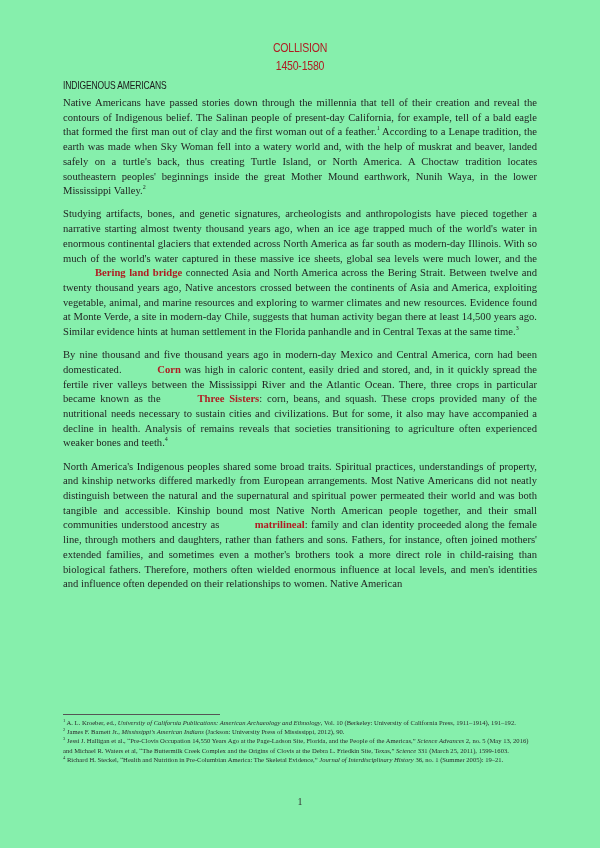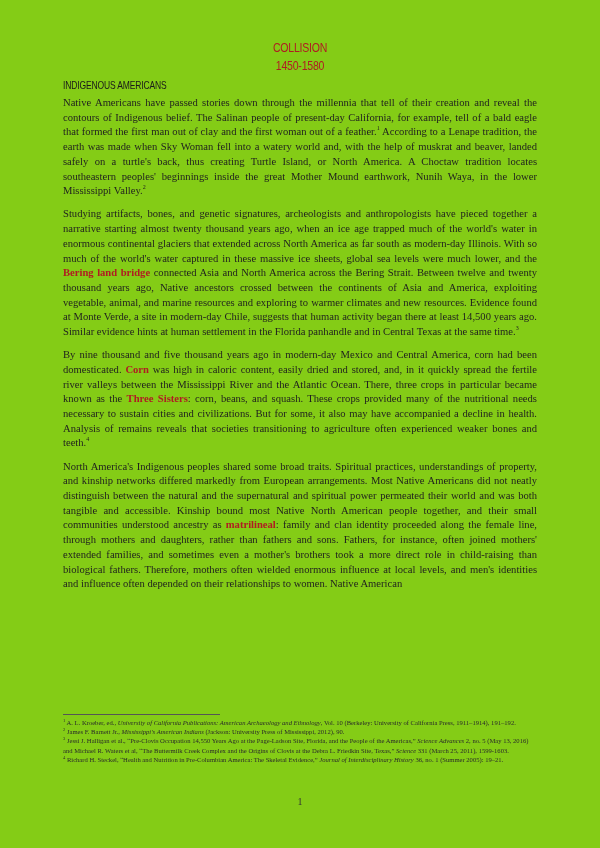--- a/index.html
+++ b/index.html
@@ -1,37 +1,37 @@
 <!DOCTYPE html>
 <html><head>
   <meta charset="utf-8">
   <style>
     html, body { margin: 0; padding: 0; background: #ffffff; }
     body { width: 600px; height: 848px; position: relative; overflow: hidden; }
-    .page { position: absolute; left: 0; top: 0; width: 600px; height: 848px; background: #84cc16; }
+    .page { position: absolute; left: 0; top: 0; width: 600px; height: 848px; background: #86efac; }
     .chapter-title {
       position: absolute; left: 0; width: 600px; text-align: center;
       font-family: "Liberation Sans", sans-serif; font-weight: normal;
       color: #b01c22; font-size: 13.5px; letter-spacing: -0.3px;
       transform: scaleX(0.78); transform-origin: 300px 0;
     }
     .chapter-title.t1 { top: 40px; }
     .chapter-title.t2 { top: 58px; }
     .section-heading {
       position: absolute; left: 63px; top: 79px;
       font-family: "Liberation Sans", sans-serif; font-size: 11.5px; color: #1a1a1a;
       transform: scaleX(0.74); transform-origin: 0 0; white-space: nowrap; letter-spacing: -0.2px;
     }
     .body {
       position: absolute; left: 63px; top: 96px; width: 474px;
       font-family: "Liberation Serif", serif; font-size: 10.6px; line-height: 14.7px;
       color: #1f1f1f; text-align: justify;
     }
     .body p { margin: 0 0 8.5px 0; }
-    .kw { color: #b01c22; font-weight: bold; }
+    .kw { color: #b01c22; font-weight: bold; margin-left: 32px; }
     sup.fn { font-size: 6px; vertical-align: super; line-height: 0; }
     .fn-rule {
       position: absolute; left: 63px; top: 714px; width: 157px; height: 1px; background: #555;
     }
     .footnotes {
       position: absolute; left: 63px; top: 718px; width: 474px;
       font-family: "Liberation Serif", serif; font-size: 6.6px; line-height: 9.2px; color: #2a2a2a;
     }
     .footnotes div { margin: 0; }
     .footnotes sup { font-size: 4.5px; vertical-align: super; line-height: 0; }

